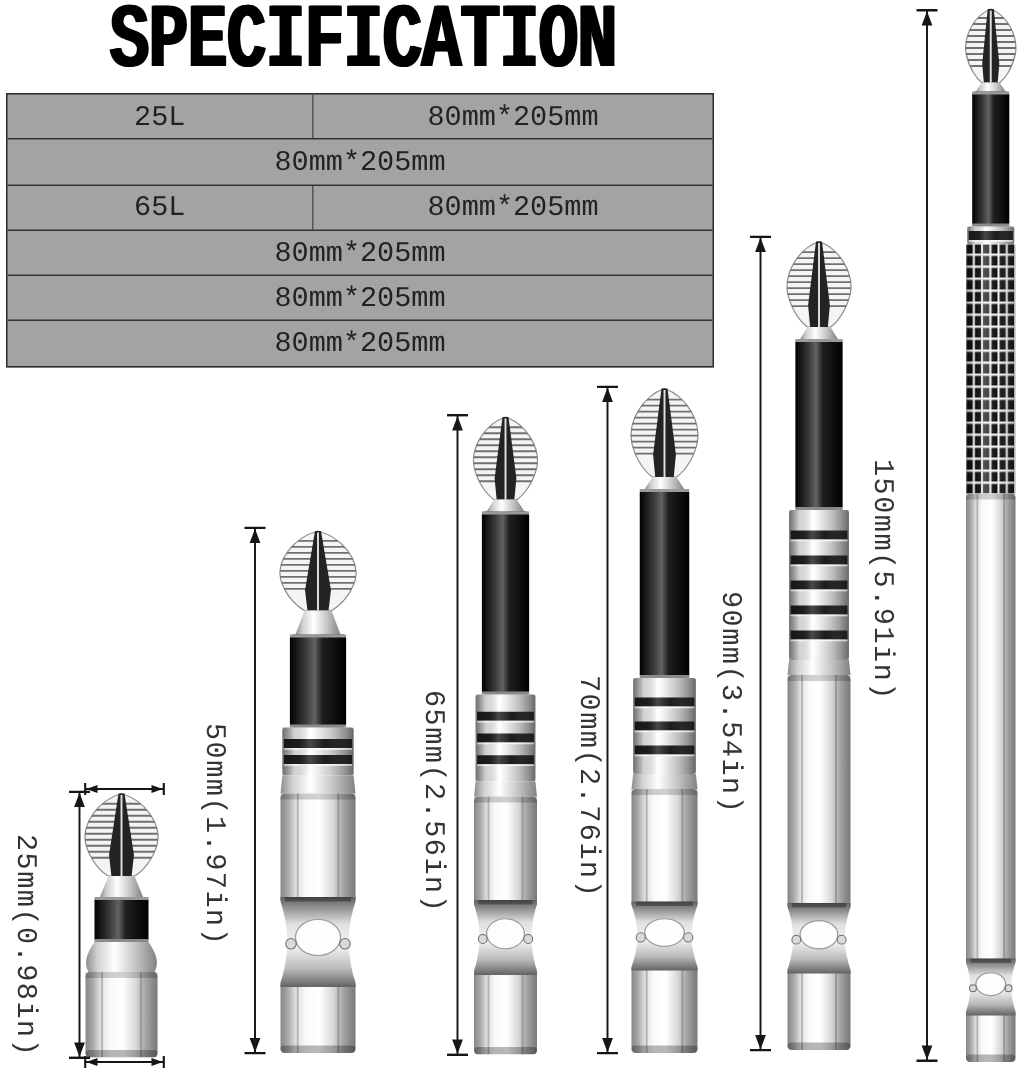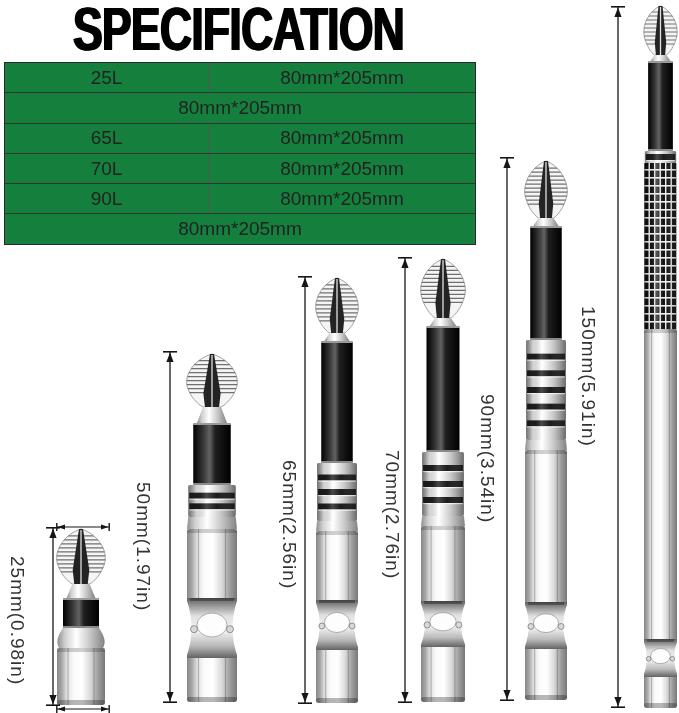--- a/index.html
+++ b/index.html
@@ -1,21 +1,21 @@
 <!DOCTYPE html>
 <html><head>
 <meta charset="utf-8">
 <style>
   html,body{margin:0;padding:0;background:#fff;}
   .canvas{position:relative;width:679px;height:713px;background:#ffffff;overflow:hidden;
-          font-family:Liberation Sans, sans-serif;}
+          font-family:Liberation Mono, monospace;}
   .title{position:absolute;left:73px;top:-6px;margin:0;font-size:61px;font-weight:bold;color:#000;
          letter-spacing:-1px;white-space:nowrap;transform:scaleX(0.73);transform-origin:left top;
          text-shadow:1.2px 0 0 #000,-1.2px 0 0 #000;}
-  .spec-table{position:absolute;left:4px;top:62px;width:470px;border:1.6px solid #2a2a2a;background:#15803d;}
+  .spec-table{position:absolute;left:4px;top:62px;width:470px;border:1.6px solid #2a2a2a;background:#a3a3a3;}
   .row{display:flex;height:29.3px;}
   .row:not(:last-child){border-bottom:1px solid #333;}
   .cell{display:flex;align-items:center;justify-content:center;font-size:19px;color:#222;}
   .cell.model{width:203px;border-right:1px solid #555;}
   .cell.dims{flex:1;}
   .bit,.arrow,.measure,.vlabel{position:absolute;}
   .vlabel{writing-mode:vertical-rl;text-orientation:mixed;font-size:19px;color:#333;
           letter-spacing:1px;white-space:nowrap;}
 </style>
 </head>
@@ -31,25 +31,23 @@
       <div class="cell dims">80mm*205mm</div>
     </div>
     <div class="row">
       <div class="cell dims">80mm*205mm</div>
     </div>
     <div class="row">
       <div class="cell model">65L</div>
       <div class="cell dims">80mm*205mm</div>
     </div>
     <div class="row">
-      <div class="cell model">70L</div>
       <div class="cell dims">80mm*205mm</div>
     </div>
     <div class="row">
-      <div class="cell model">90L</div>
       <div class="cell dims">80mm*205mm</div>
     </div>
     <div class="row">
       <div class="cell dims">80mm*205mm</div>
     </div>
   </div>
 
   <div id="bits-layer">
       <div class="bit" style="left:45px;top:528px"><svg width="72" height="177" viewBox="0 0 72 177">
           <defs>

